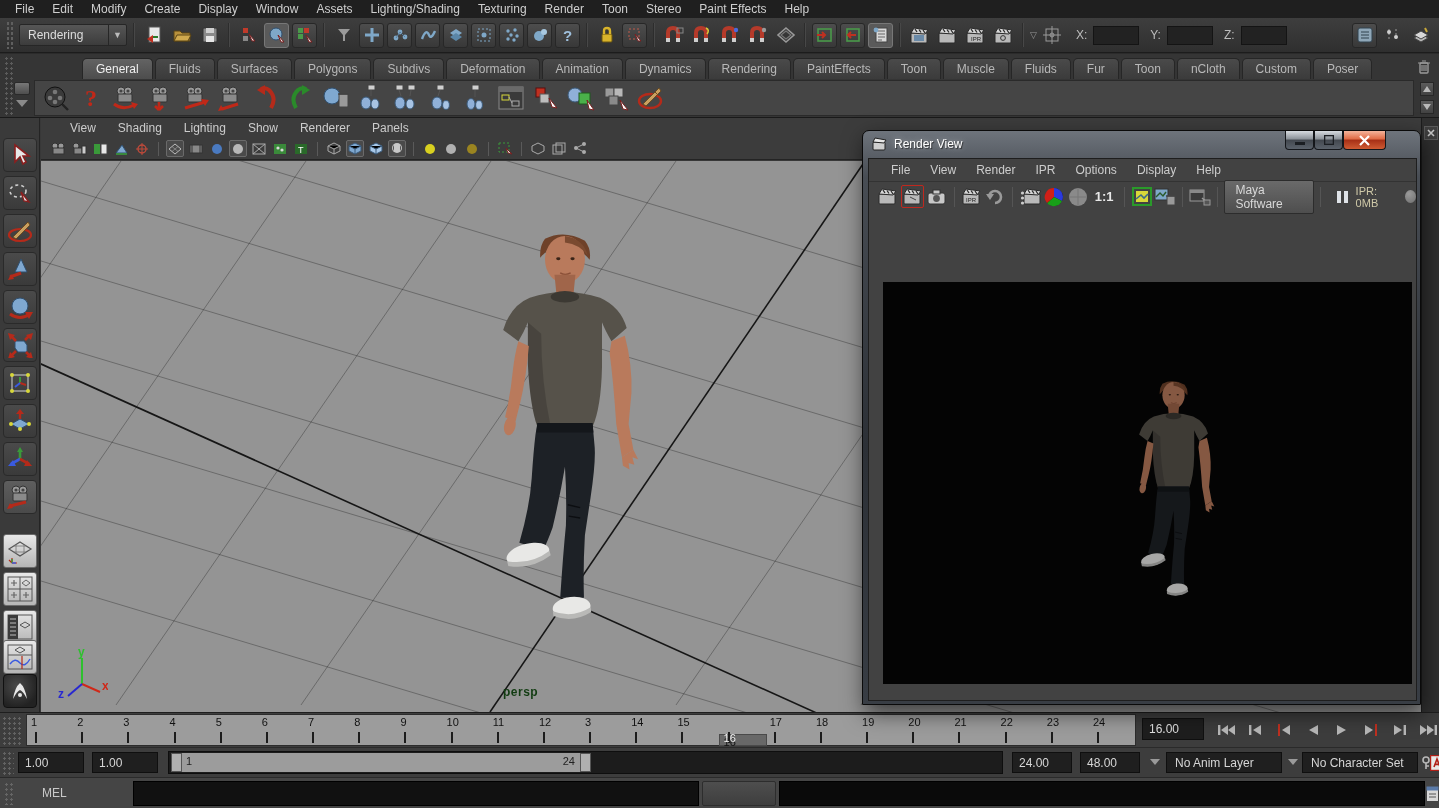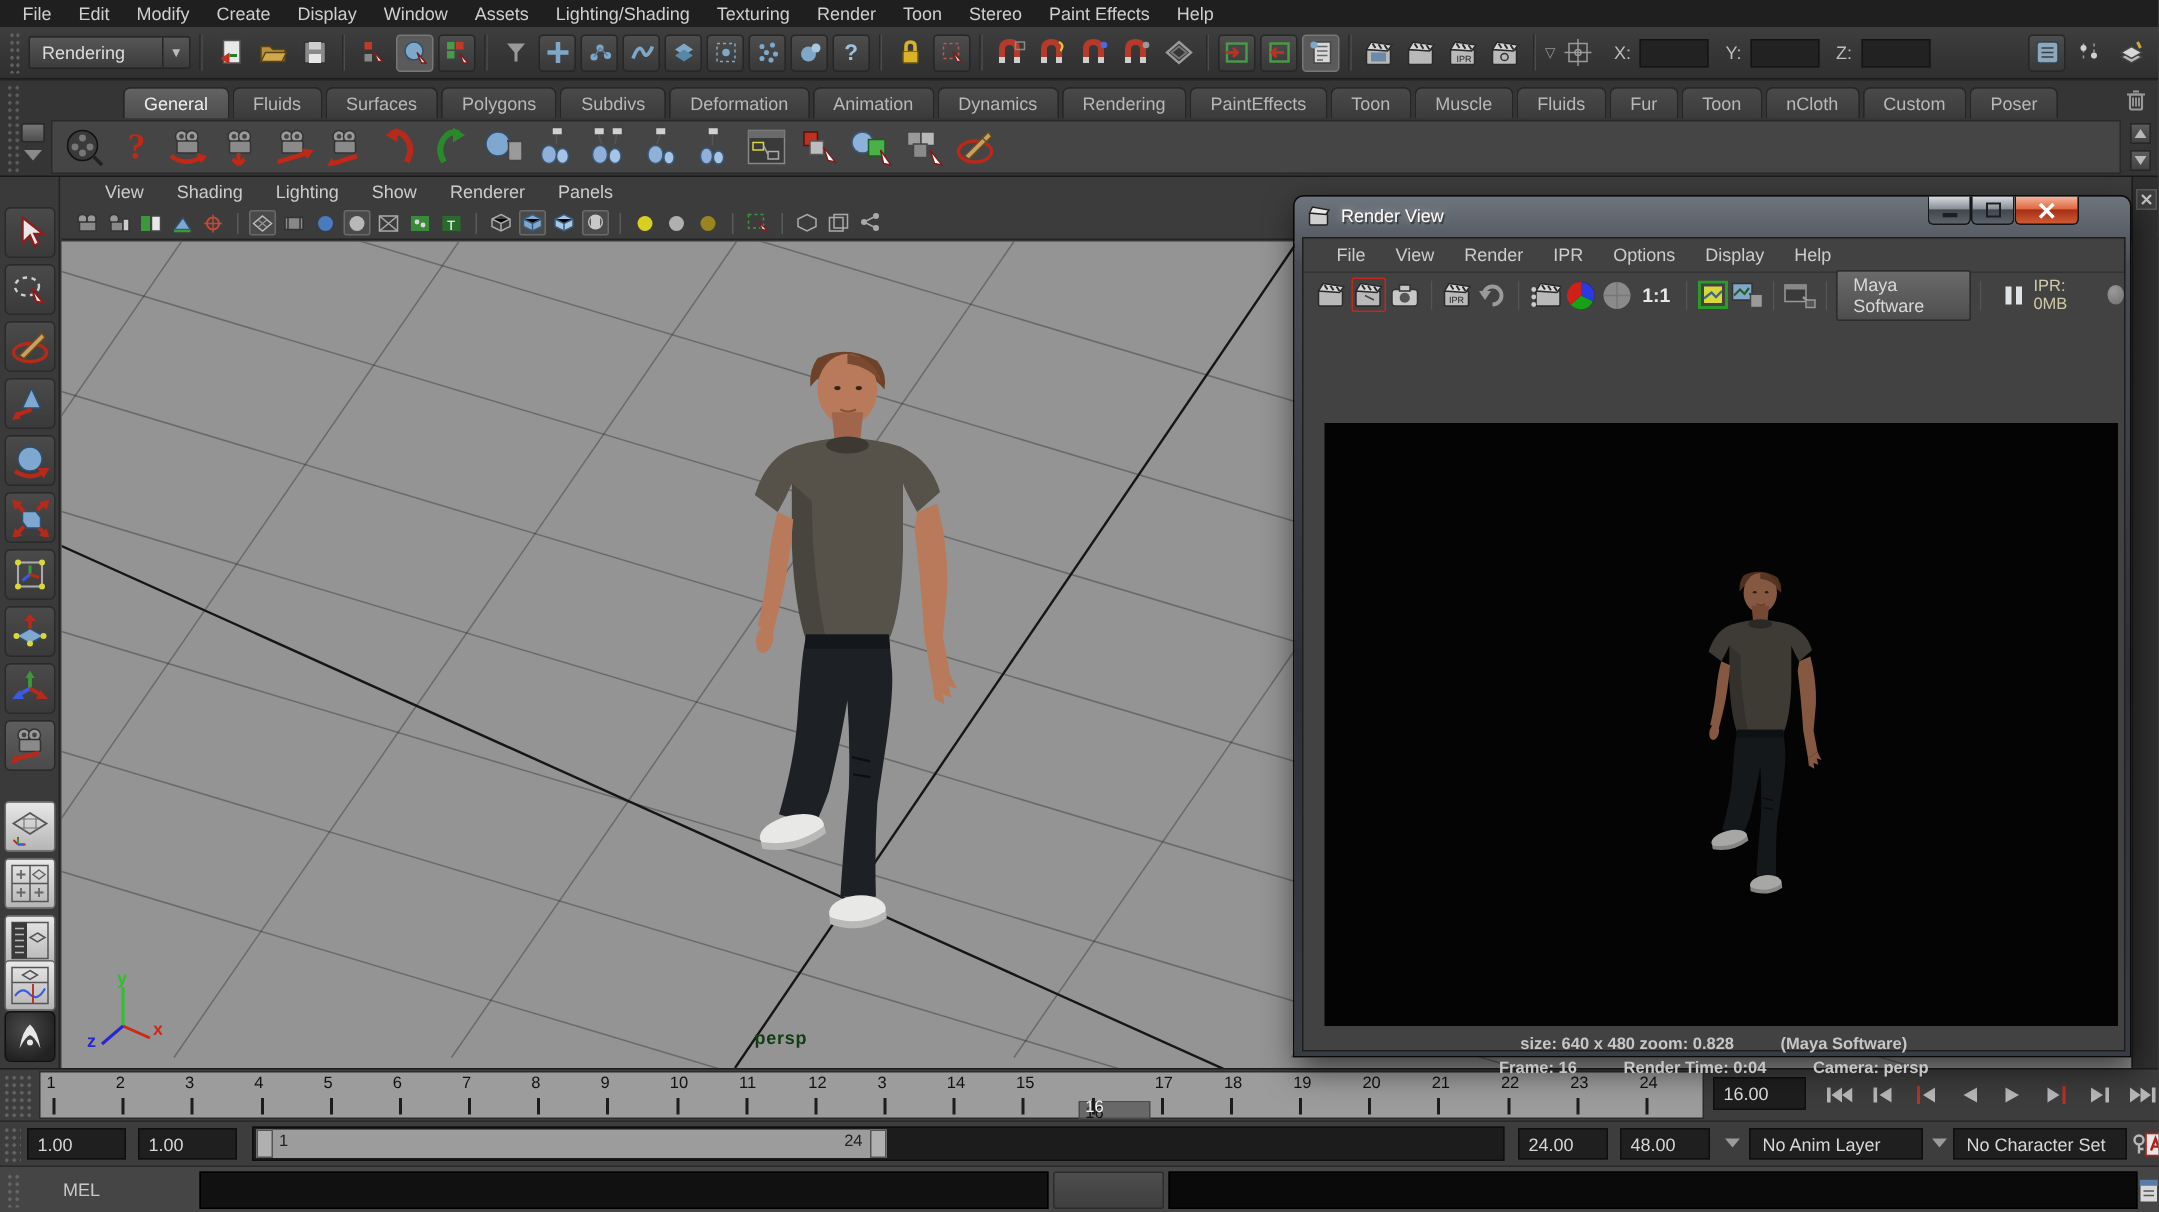--- a/index.html
+++ b/index.html
@@ -1107,29 +1107,20 @@
       <span id="rv-iprmem">IPR: 0MB</span>
       <span id="rv-statusdot"></span>
     </div>
 
     <div id="rv-image">
       <svg viewBox="0 0 200 430" style="position:absolute;left:237px;top:88px;width:106px;height:234px;filter:brightness(0.72)">
         <use href="#person"></use>
       </svg>
     </div>
 
-    <div id="rv-status1">
-      <span>size: 640 x 480 zoom: 0.828</span>
-      <span>(Maya Software)</span>
-    </div>
-    <div id="rv-status2">
-      <span>Frame: 16</span>
-      <span>Render Time: 0:04</span>
-      <span>Camera: persp</span>
-    </div>
   </div>
 </div>
 
 <div id="timeline-row" class="abs">
   <div id="tl-grip"></div>
   <div id="ruler">
     <div class="slot">
         <span class="num">1</span>
         <span class="tick"></span>
       </div>

